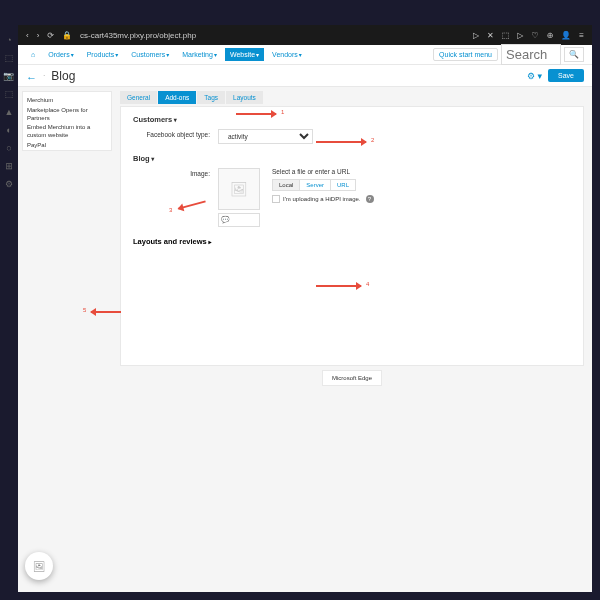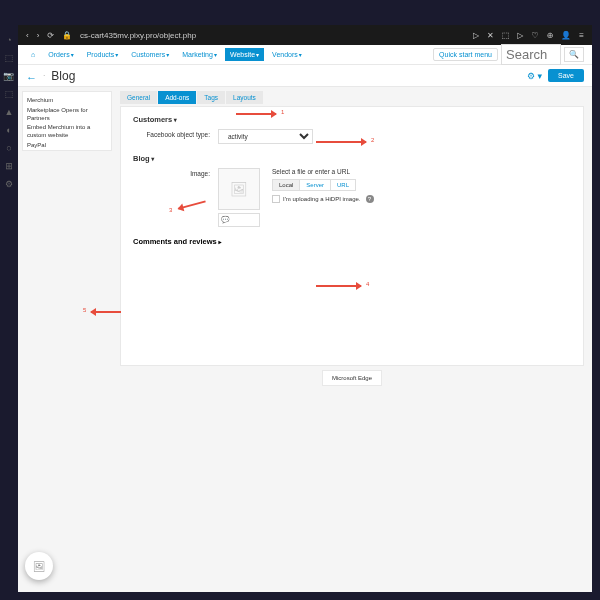--- a/index.html
+++ b/index.html
@@ -175,21 +175,21 @@
 </div>
 </div>
 <div class="ar l" style="top:97px;left:57px;width:28px;transform:rotate(-15deg)"></div>
 <span class="an" style="top:100px;left:48px">3</span>
 
 <div class="ar" style="top:178px;left:195px;width:45px"></div>
 <span class="an" style="top:174px;left:245px">4</span>
 
 <div class="ar l" style="top:204px;left:-30px;width:30px"></div>
 <span class="an" style="top:200px;left:-38px">5</span>
-<div class="cr2">Comments and reviews</div>
+<div class="cr2">Layouts and reviews</div>
 
 </div>
 
 <div class="ft">Microsoft Edge</div>
 </div>
 </div>
 
 </div>
 </div>
 

